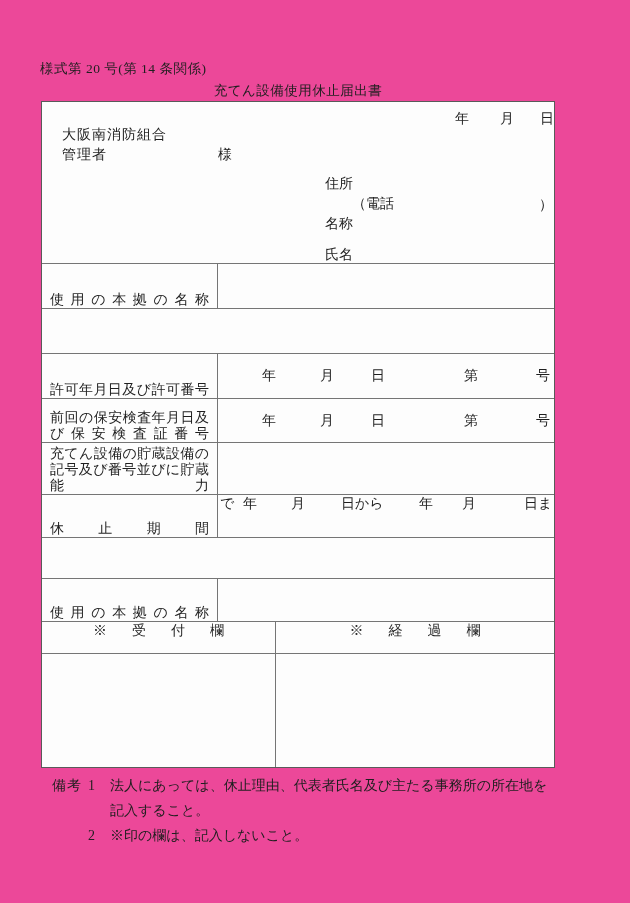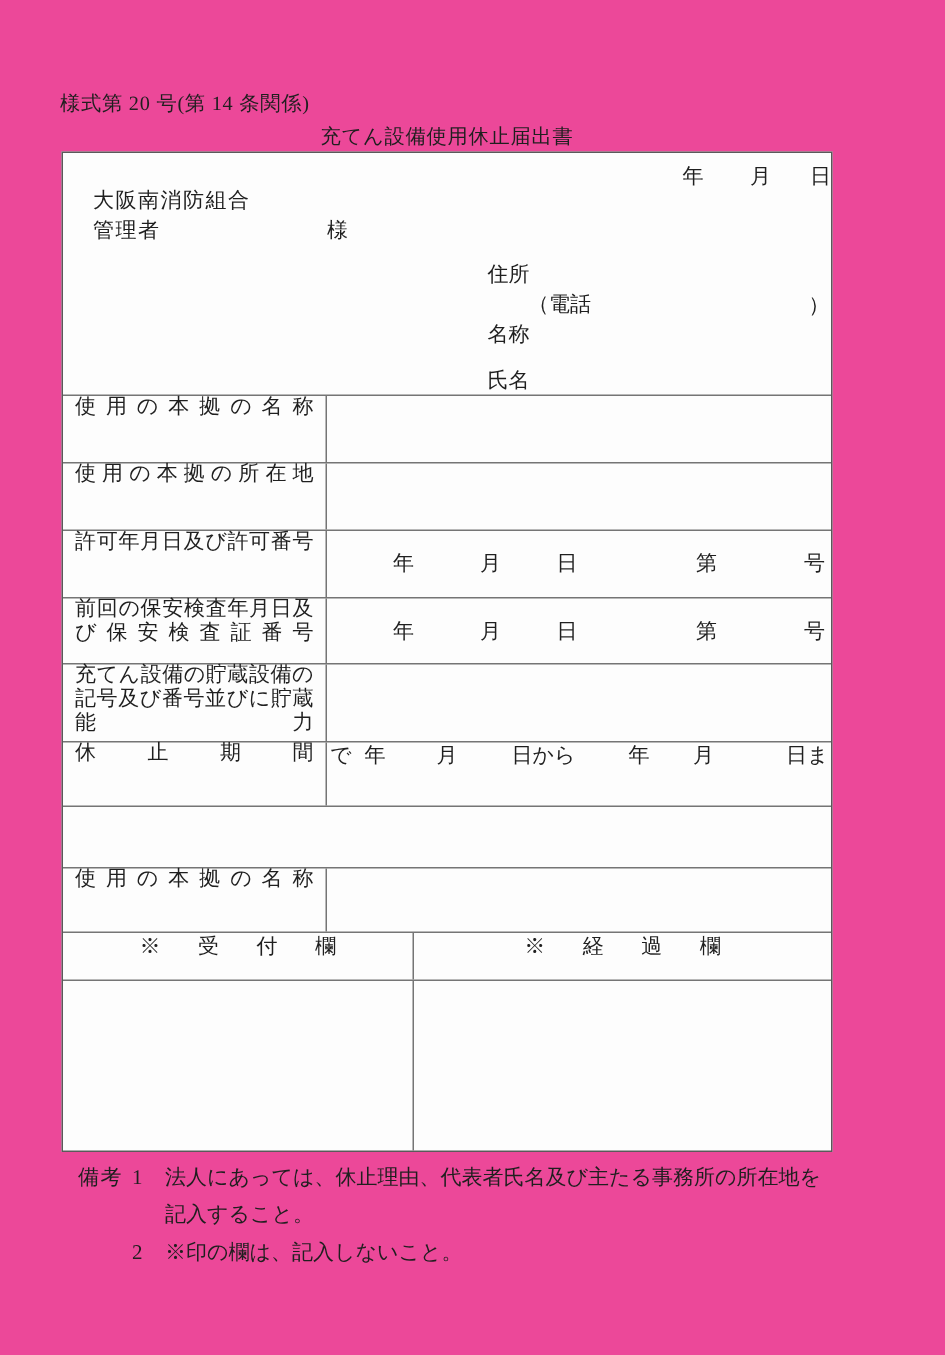--- a/index.html
+++ b/index.html
@@ -30,21 +30,21 @@
   .pos-addr   { left:283px; top:74px; }
   .pos-tel    { left:310px; top:95px;font-family:Liberation Mono, monospace; }
   .pos-telc   { left:497px; top:95px; }
   .pos-name   { left:283px; top:114px; }
   .pos-shimei { left:283px; top:145px; }
 
   
   .trow { display:flex; border-top:1px solid #757575; }
   .r1{height:45px}.r2{height:45px}.r3{height:45px}.r4{height:44px}.r5{height:52px}
   .r6{height:43px}.r7{height:41px}.r8{height:43px}.r9{height:32px}.r10{height:114px}
-  .lbl { width:176px; border-right:1px solid #757575; padding:0 8px; display:flex; align-items:flex-start; font-size:14px; }
+  .lbl { width:176px; border-right:1px solid #757575; padding:0 8px; display:flex; align-items:flex-end; font-size:14px; }
   .lbl-inner { width:100%; text-align:justify; text-align-last:justify; line-height:16px; letter-spacing:0; }
   .val { flex:1; position:relative; font-size:14px; }
   .val span { position:absolute; top:50%; transform:translateY(-50%); white-space:nowrap; }
   .val.twolines span { top:auto; transform:none; }
   
   .dp-nen  { left:44px; }  .dp-tsuki { left:102px; } .dp-hi { left:153px; }
   .dp-dai  { left:246px; } .dp-go    { left:318px; }
   
   .sp-1 { left:25px;  top:4px; }  .sp-2 { left:73px;  top:4px; }
   .sp-3 { left:123px; top:4px; }  .sp-4 { left:201px; top:4px; }
@@ -89,23 +89,20 @@
     </div>
 
     <div class="trow r1">
       <div class="lbl">
         <div class="lbl-inner">使用の本拠の名称</div>
       </div>
       <div class="val"></div>
     </div>
 
     <div class="trow r2">
-      <div class="lbl">
-        <div class="lbl-inner">使用の本拠の所在地</div>
-      </div>
       <div class="val"></div>
     </div>
 
     <div class="trow r3">
       <div class="lbl">
         <div class="lbl-inner">許可年月日及び許可番号</div>
       </div>
       <div class="val">
         <span class="dp-nen">年</span>
         <span class="dp-tsuki">月</span>

